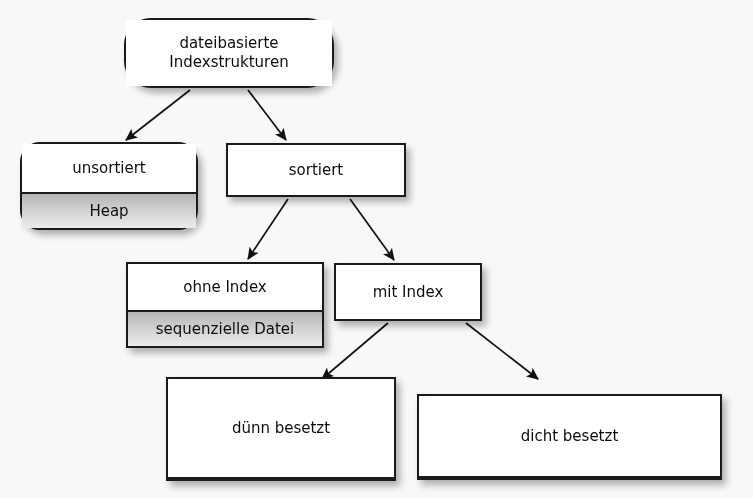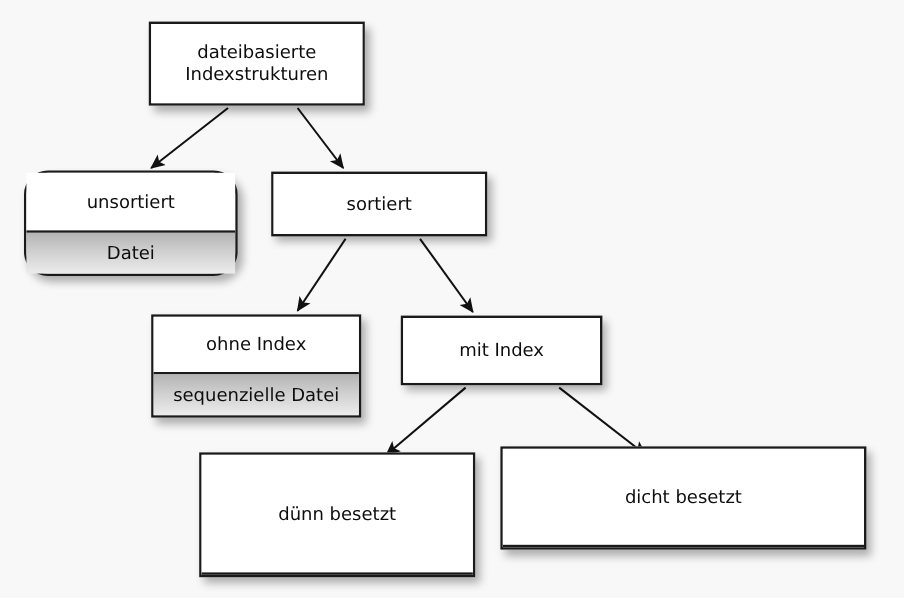--- a/index.html
+++ b/index.html
@@ -84,39 +84,39 @@
         <line x1="190" y1="90" x2="126" y2="140" marker-end="url(#arrowhead)"></line>
         <line x1="248" y1="90" x2="286" y2="140" marker-end="url(#arrowhead)"></line>
         <line x1="288" y1="199" x2="248" y2="259" marker-end="url(#arrowhead)"></line>
         <line x1="350" y1="199" x2="394" y2="260" marker-end="url(#arrowhead)"></line>
         <line x1="388" y1="323" x2="322" y2="379" marker-end="url(#arrowhead)"></line>
         <line x1="466" y1="323" x2="538" y2="379" marker-end="url(#arrowhead)"></line>
       </g>
   </svg>
 
   <div id="nodes-layer">
-      <div class="node" style="left: 124px; top: 18px; width: 180px; height: 70px;">
+      <div class="node" style="left: 124px; top: 18px; width: 210px; height: 70px; border-radius: 27px;">
         <div class="node-title">dateibasierte
 Indexstrukturen</div>
       </div>
       <div class="node has-sub" style="left: 20px; top: 142px; width: 178px; height: 88px; border-radius: 20px;">
         <div class="node-title">unsortiert</div>
-        <div class="node-sub">Datei</div>
+        <div class="node-sub">Heap</div>
       </div>
       <div class="node" style="left: 226px; top: 143px; width: 180px; height: 54px;">
         <div class="node-title">sortiert</div>
       </div>
-      <div class="node has-sub" style="left: 126px; top: 262px; width: 175px; height: 86px;">
+      <div class="node has-sub" style="left: 126px; top: 262px; width: 198px; height: 86px;">
         <div class="node-title">ohne Index</div>
         <div class="node-sub">sequenzielle Datei</div>
       </div>
-      <div class="node" style="left: 334px; top: 263px; width: 168px; height: 58px;">
+      <div class="node" style="left: 334px; top: 263px; width: 148px; height: 58px;">
         <div class="node-title">mit Index</div>
       </div>
       <div class="node has-sub" style="left: 166px; top: 377px; width: 230px; height: 104px;">
         <div class="node-title">dünn besetzt</div>
       </div>
-      <div class="node has-sub" style="left: 417px; top: 372px; width: 305px; height: 86px;">
+      <div class="node has-sub" style="left: 417px; top: 394px; width: 305px; height: 86px;">
         <div class="node-title">dicht besetzt</div>
       </div>
     </div>
 
 </div>
 
 </body></html>

